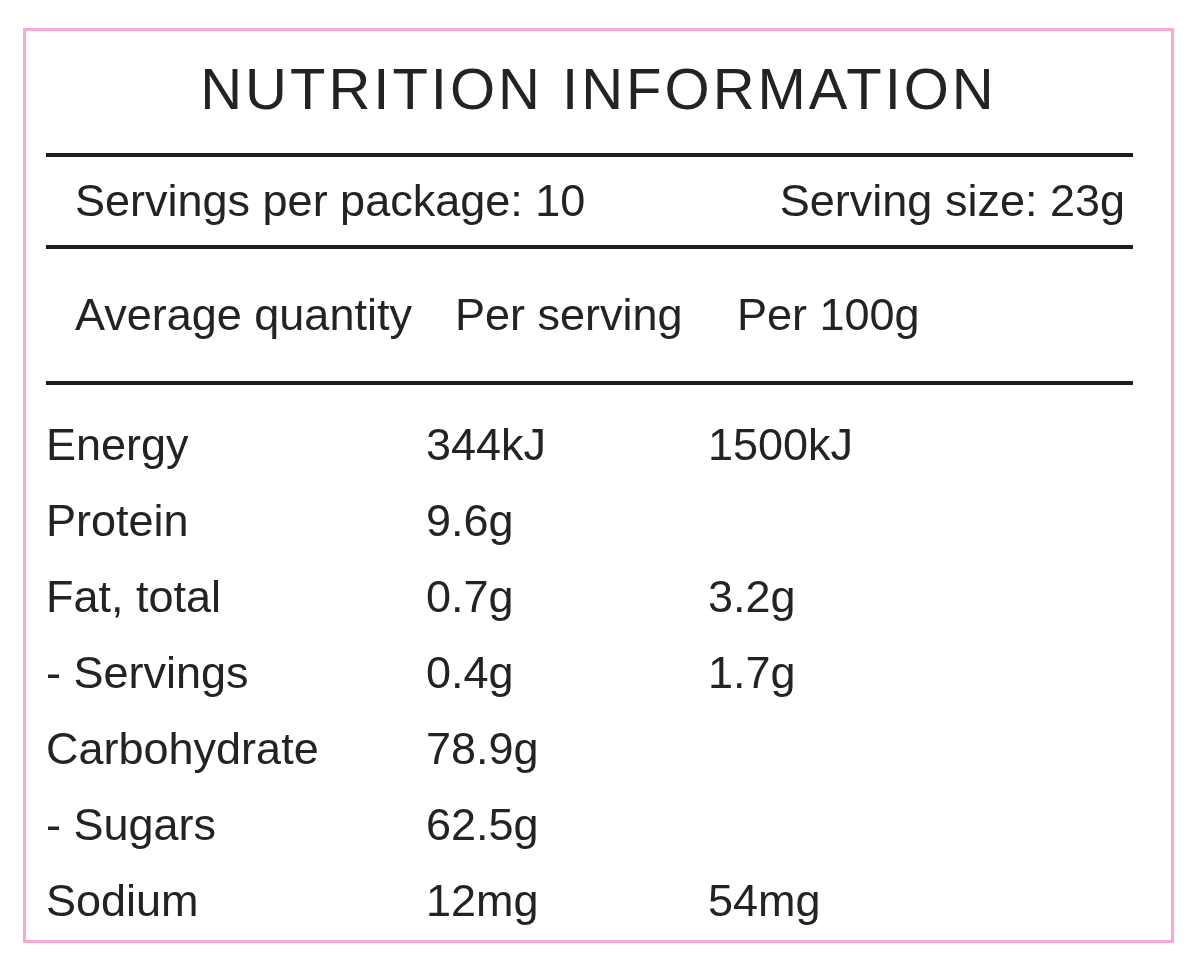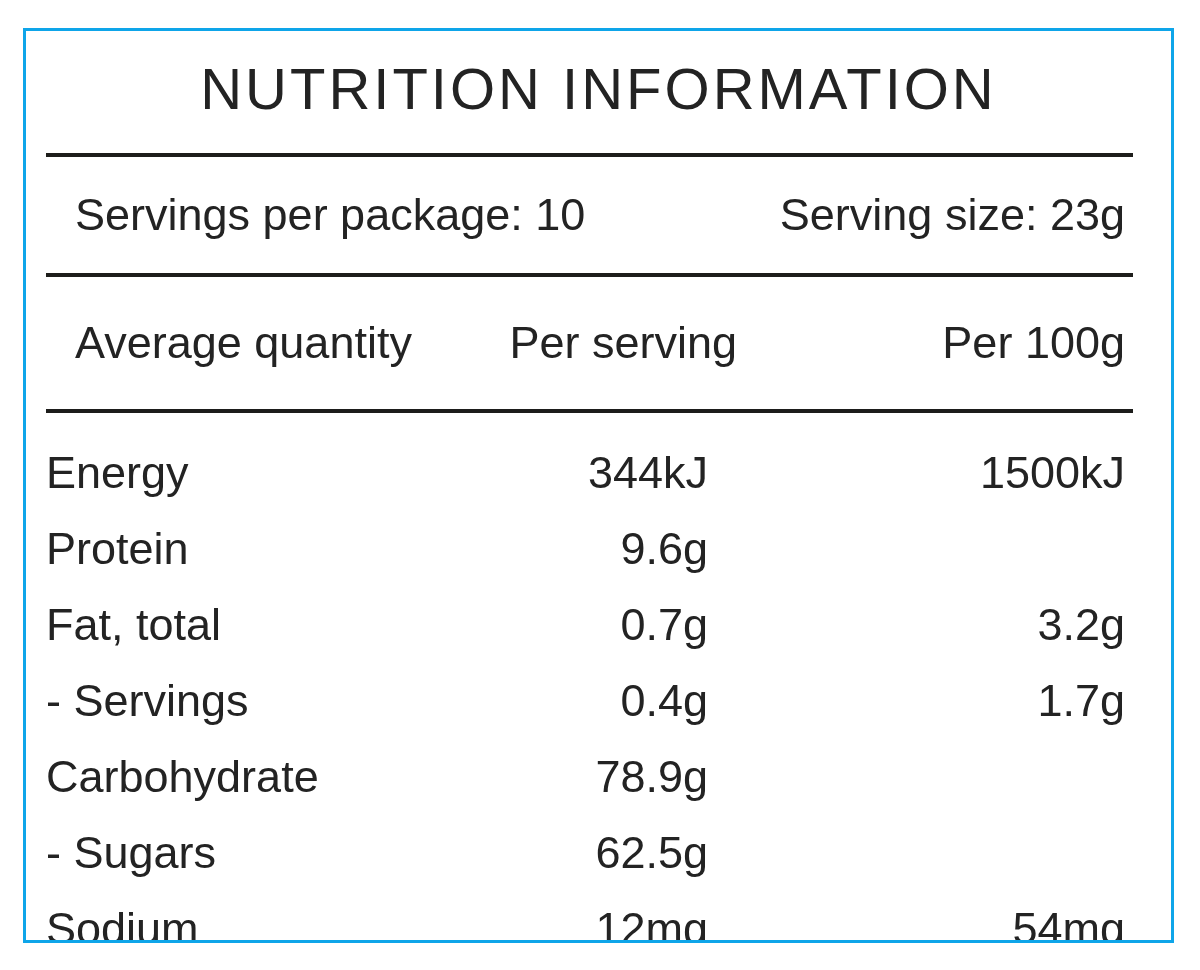--- a/index.html
+++ b/index.html
@@ -11,61 +11,61 @@
     font-family: "Liberation Sans", sans-serif;
     color: #232323;
     -webkit-font-smoothing: antialiased;
   }
   .panel {
     position: absolute;
     left: 23px;
     top: 28px;
     width: 1145px;
     height: 909px;
-    border: 3px solid #0ea5e9;
+    border: 3px solid #f9a8d4;
     background: #ffffff;
     overflow: hidden;
   }
   .title {
     margin: 27px 0 33px 0;
     text-align: center;
     font-size: 58px;
     line-height: 62px;
     letter-spacing: 3px;
     font-weight: 400;
     color: #232323;
     white-space: nowrap;
   }
   .divider {
     height: 4px;
     background: #1d1d1b;
     margin: 0 38px 0 20px;
   }
   .serving-row {
-    height: 116px;
+    height: 88px;
     display: flex;
     justify-content: space-between;
     align-items: center;
     padding: 0 46px 0 49px;
     font-size: 45px;
     white-space: nowrap;
   }
   .grid-row {
     display: grid;
     grid-template-columns: 380px 282px 1fr;
     align-items: center;
     padding: 0 46px 0 49px;
     font-size: 45px;
     white-space: nowrap;
   }
   .header-row {
     height: 132px;
   }
   .col-mid, .col-right {
-    text-align: right;
+    text-align: left;
   }
   .data-rows {
     padding-top: 22px;
   }
   .data-row {
     height: 76px;
     padding-left: 20px;
   }
 </style>
 </head>

